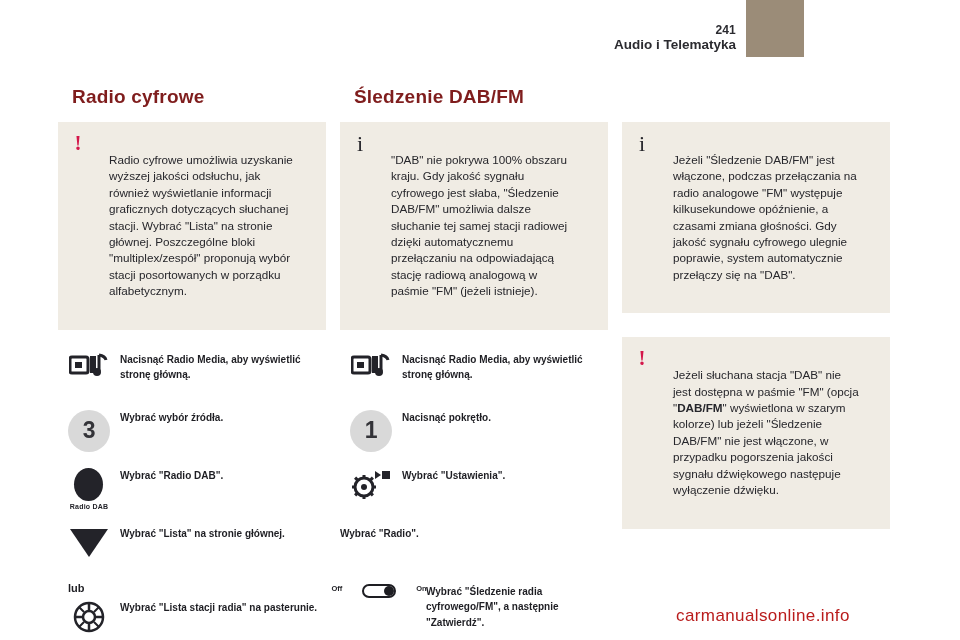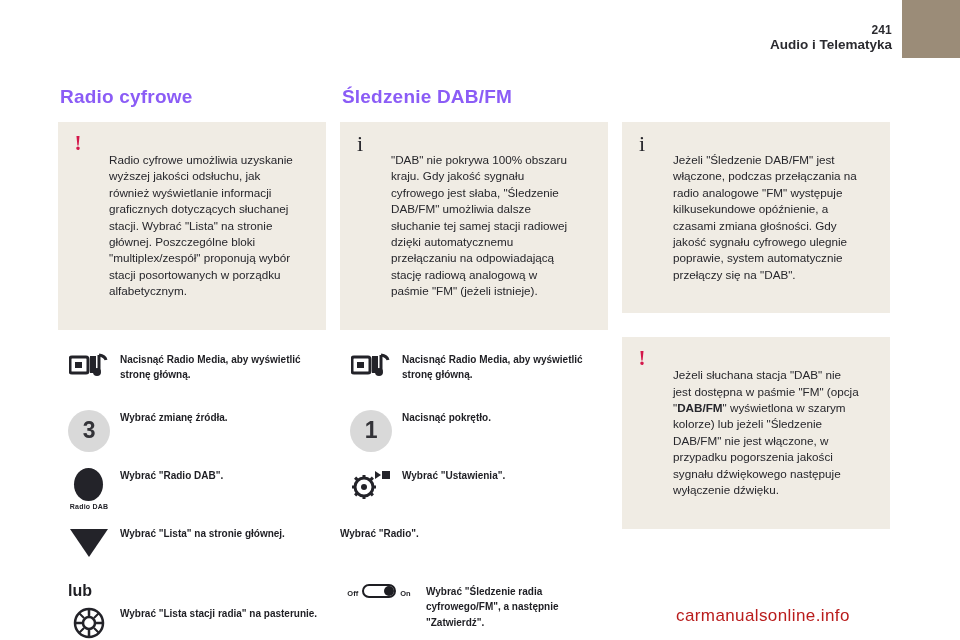--- a/index.html
+++ b/index.html
@@ -13,21 +13,21 @@
   #page {
     position: relative;
     width: 960px; height: 640px;
     background: #ffffff;
   }
 
   
   .header-band {
     position: absolute;
     top: 0; left: 0;
-    width: 960px; height: 58px;
+    width: 804px; height: 58px;
     background: #ffffff;
   }
   .header-swatch {
     position: absolute;
     top: 0; right: 0;
     width: 58px; height: 58px;
     background: #9b8c78;
   }
   .header-text {
     position: absolute;
@@ -61,23 +61,23 @@
     top: 86px;
     width: 268px;
   }
   .col-1 { left: 58px; }
   .col-2 { left: 340px; }
   .col-3 { left: 622px; }
 
   .col-title {
     font-size: 19px;
     font-weight: bold;
-    color: #8b5cf6;
+    color: #7f1d1d;
     letter-spacing: .2px;
-    margin: 0 0 14px 2px;
+    margin: 0 0 14px 14px;
     line-height: 22px;
   }
   .col-title.spacer-title {
     visibility: hidden;
   }
 
   
   .callout {
     position: relative;
     background: #f0ece4;
@@ -175,40 +175,40 @@
   
   .tri-down {
     width: 0; height: 0;
     border-left: 19px solid transparent;
     border-right: 19px solid transparent;
     border-top: 28px solid #232329;
     margin-top: 3px;
   }
 
   .lub-line {
-    font-size: 16px;
+    font-size: 11px;
     font-weight: bold;
     color: #1e1e23;
     margin: 0 0 4px 2px;
     padding-left: 8px;
   }
   .closing-line {
     font-size: 11.6px;
     font-weight: bold;
     color: #1e1e23;
     line-height: 15.5px;
     margin: 6px 0 0 2px;
     text-align: center;
   }
 
   
   .toggle-wrap {
     display: flex;
-    align-items: flex-end;
-    gap: 4px;
+    align-items: flex-start;
+    gap: 20px;
   }
   .toggle-label {
     font-size: 7.5px;
     font-weight: bold;
     color: #1e1e23;
   }
   .toggle-track {
     width: 34px; height: 14px;
     border-radius: 7px;
     border: 2px solid #1e1e23;
@@ -268,21 +268,21 @@
           <circle cx="28" cy="20" r="4" fill="#232329"></circle>
         </svg>
       </div>
       <div class="step-text">Nacisnąć Radio Media, aby wyświetlić stronę główną.</div>
     </div>
 
     <div class="step">
       <div class="step-icon">
         <div class="num-circle">3</div>
       </div>
-      <div class="step-text">Wybrać zmianę źródła.</div>
+      <div class="step-text">Wybrać wybór źródła.</div>
     </div>
 
     <div class="step">
       <div class="step-icon">
         <div class="dab-button">
           <div class="dab-oval"></div>
           <div class="dab-label">Radio DAB</div>
         </div>
       </div>
       <div class="step-text">Wybrać "Radio DAB".</div>

